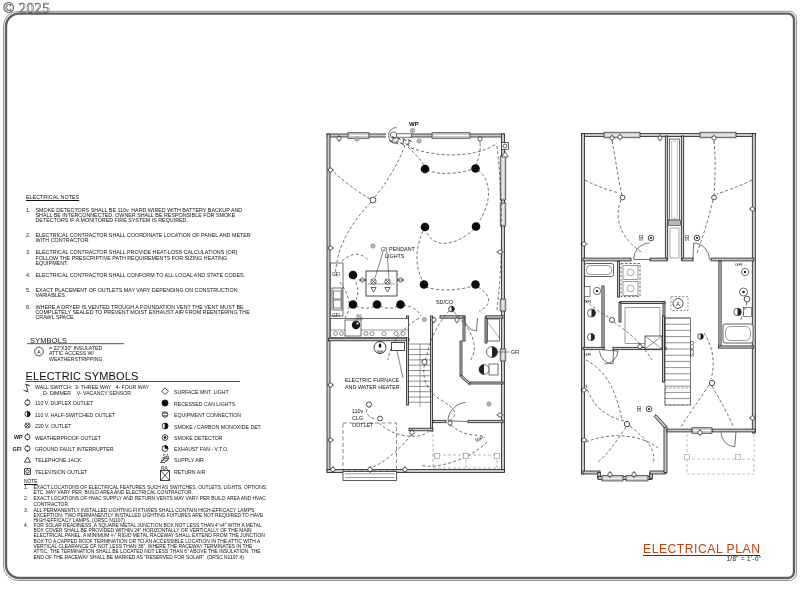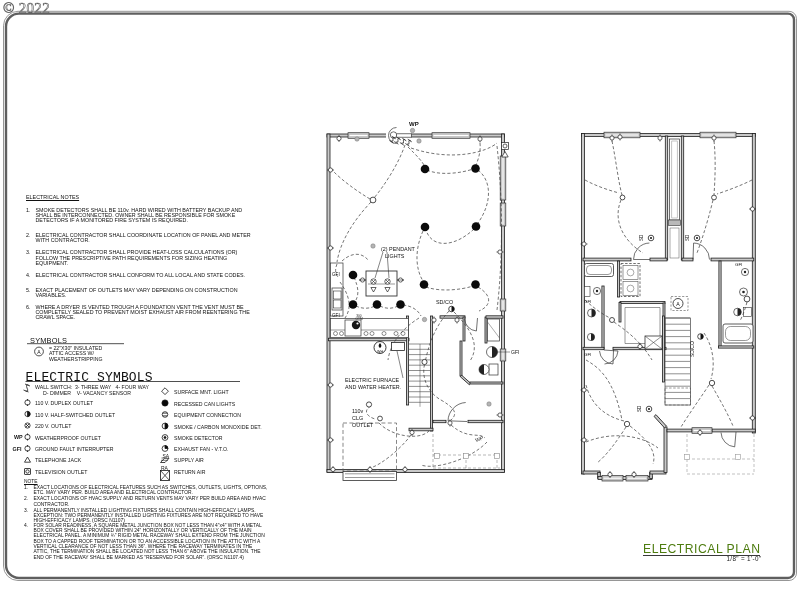--- a/index.html
+++ b/index.html
@@ -1,21 +1,21 @@
 <!DOCTYPE html>
 <html><head><meta charset="utf-8">
 <style>
 html,body{margin:0;padding:0;width:800px;height:600px;background:#fff;overflow:hidden}
 *{box-sizing:border-box}
 body{font-family:"Liberation Sans",sans-serif;color:#101010;position:relative}
 .abs{position:absolute}
 .lbl{font-size:5.2px;color:#151515;white-space:nowrap}
 </style></head>
 <body>
-<div class="abs" style="left:3px;top:0px;font-family:'Liberation Serif',serif;font-size:15px;color:#fff;-webkit-text-stroke:0.62px #636363;letter-spacing:0.3px;">© 2022</div>
+<div class="abs" style="left:3px;top:0px;font-family:'Liberation Serif',serif;font-size:15px;color:#fff;-webkit-text-stroke:0.62px #636363;letter-spacing:0.3px;">© 2025</div>
 <svg class="abs" style="left:0;top:0" width="800" height="600" viewBox="0 0 800 600">
 <path d="M18 11.3 H789 a7.5 7.5 0 0 1 7.5 7.5 V573 a7.5 7.5 0 0 1 -7.5 7.5 H18 a14.5 14.5 0 0 1 -14.5 -14.5 V25.8 A14.5 14.5 0 0 1 18 11.3 Z" fill="none" stroke="#8a8a8a" stroke-width="0.9"></path>
 <path d="M19 13.6 H788 a6 6 0 0 1 6 6 V572 a6 6 0 0 1 -6 6 H19 a13 13 0 0 1 -13 -13 V26.6 A13 13 0 0 1 19 13.6 Z" fill="none" stroke="#5f5f5f" stroke-width="2.4"></path>
 </svg>
 
 <div class="abs" style="left:26px;top:194px;font-size:5.4px;text-decoration:underline;white-space:nowrap;">ELECTRICAL NOTES</div>
 <div class="abs" style="left:26px;top:207.5px;font-size:5.35px;line-height:5.3px;white-space:nowrap;">1.</div>
 <div class="abs" style="left:35.5px;top:207.5px;font-size:5.35px;line-height:5.3px;white-space:nowrap;">SMOKE DETECTORS SHALL BE 110v. HARD WIRED WITH BATTERY BACKUP AND<br>SHALL BE INTERCONNECTED. OWNER SHALL BE RESPONSIBLE FOR SMOKE<br>DETECTORS IF A MONITORED FIRE SYSTEM IS REQUIRED.</div>
 <div class="abs" style="left:26px;top:233.0px;font-size:5.35px;line-height:5.3px;white-space:nowrap;">2.</div>
 <div class="abs" style="left:35.5px;top:233.0px;font-size:5.35px;line-height:5.3px;white-space:nowrap;">ELECTRICAL CONTRACTOR SHALL COORDINATE LOCATION OF PANEL AND METER<br>WITH CONTRACTOR.</div>
@@ -29,21 +29,21 @@
 <div class="abs" style="left:35.5px;top:304.5px;font-size:5.35px;line-height:5.3px;white-space:nowrap;">WHERE A DRYER IS VENTED TROUGH A FOUNDATION VENT THE VENT MUST BE<br>COMPLETELY SEALED TO PREVENT MOIST EXHAUST AIR FROM REENTERING THE<br>CRAWL SPACE.</div>
 
 <div class="abs" style="left:30px;top:336px;font-size:7.4px;letter-spacing:0.2px;">SYMBOLS</div>
 <svg class="abs" style="left:24px;top:338px" width="130" height="30" viewBox="0 0 130 30">
 <line x1="3" y1="5.7" x2="100" y2="5.7" stroke="#222" stroke-width="0.8"></line>
 <circle cx="15" cy="13.5" r="4.4" fill="none" stroke="#222" stroke-width="0.8"></circle>
 <text x="15" y="15.5" font-size="5" text-anchor="middle" fill="#111" font-family="Liberation Sans">A</text>
 </svg>
 <div class="abs lbl" style="left:49px;top:345.5px;line-height:5.8px;">= 22"X30" INSULATED<br>ATTIC ACCESS W/<br>WEATHERSTRIPPING</div>
 
-<div class="abs" style="left:25.5px;top:370.2px;font-size:13px;letter-spacing:0.15px;font-family:Liberation Mono, monospace;">ELECTRIC SYMBOLS</div>
+<div class="abs" style="left:25.5px;top:370.2px;font-size:11px;letter-spacing:0.15px;">ELECTRIC SYMBOLS</div>
 <svg class="abs" style="left:0;top:376px" width="300" height="10" viewBox="0 0 300 10">
 <line x1="25.5" y1="5.5" x2="240" y2="5.5" stroke="#222" stroke-width="0.8"></line>
 </svg>
 <div class="abs lbl" style="left:35px;top:383.5px;">WALL SWITCH:&nbsp; 3- THREE WAY&nbsp;&nbsp; 4- FOUR WAY</div>
 <div class="abs lbl" style="left:43px;top:389.5px;">D- DIMMER&nbsp;&nbsp;&nbsp; V- VACANCY SENSOR</div>
 <div class="abs lbl" style="left:35px;top:400px;">110 V. DUPLEX OUTLET</div>
 <div class="abs lbl" style="left:35px;top:411.5px;">110 V. HALF-SWITCHED OUTLET</div>
 <div class="abs lbl" style="left:35px;top:423px;">220 V. OUTLET</div>
 <div class="abs lbl" style="left:35px;top:434.5px;">WEATHERPROOF OUTLET</div>
 <div class="abs lbl" style="left:35px;top:445.5px;">GROUND FAULT INTERRUPTER</div>
@@ -107,21 +107,21 @@
 <div class="abs" style="left:24px;top:478.5px;font-size:4.9px;text-decoration:underline;white-space:nowrap;">NOTE</div>
 <div class="abs" style="left:24px;top:484.6px;font-size:4.9px;line-height:5.35px;white-space:nowrap;">1.</div>
 <div class="abs" style="left:33.5px;top:484.6px;font-size:4.9px;line-height:5.35px;white-space:nowrap;">EXACT LOCATIONS OF ELECTRICAL FEATURES SUCH AS SWITCHES, OUTLETS, LIGHTS, OPTIONS,<br>ETC. MAY VARY PER. BUILD AREA AND ELECTRICAL CONTRACTOR.</div>
 <div class="abs" style="left:24px;top:496.2px;font-size:4.9px;line-height:5.35px;white-space:nowrap;">2.</div>
 <div class="abs" style="left:33.5px;top:496.2px;font-size:4.9px;line-height:5.35px;white-space:nowrap;">EXACT LOCATIONS OF HVAC SUPPLY AND RETURN VENTS MAY VARY PER BUILD AREA AND HVAC<br>CONTRACTOR.</div>
 <div class="abs" style="left:24px;top:507.5px;font-size:4.9px;line-height:5.35px;white-space:nowrap;">3.</div>
 <div class="abs" style="left:33.5px;top:507.5px;font-size:4.9px;line-height:5.35px;white-space:nowrap;">ALL PERMANENTLY INSTALLED LIGHTING FIXTURES SHALL CONTAIN HIGH-EFFICACY LAMPS.<br>EXCEPTION: TWO PERMANENTLY INSTALLED LIGHTING FIXTURES ARE NOT REQUIRED TO HAVE<br>HIGH-EFFICACY LAMPS. (ORSC N1107)</div>
 <div class="abs" style="left:24px;top:522.7px;font-size:4.9px;line-height:5.35px;white-space:nowrap;">4.</div>
 <div class="abs" style="left:33.5px;top:522.7px;font-size:4.9px;line-height:5.35px;white-space:nowrap;">FOR SOLAR READINESS, A SQUARE METAL JUNCTION BOX NOT LESS THAN 4"x4" WITH A METAL<br>BOX COVER SHALL BE PROVIDED WITHIN 24" HORIZONTALLY OR VERTICALLY OF THE MAIN<br>ELECTRICAL PANEL. A MINIMUM ¾" RIGID METAL RACEWAY SHALL EXTEND FROM THE JUNCTION<br>BOX TO A CAPPED ROOF TERMINATION OR TO AN ACCESSIBLE LOCATION IN THE ATTIC WITH A<br>VERTICAL CLEARANCE OF NOT LESS THAN 36". WHERE THE RACEWAY TERMINATES IN THE<br>ATTIC, THE TERMINATION SHALL BE LOCATED NOT LESS THAN 6" ABOVE THE INSULATION. THE<br>END OF THE RACEWAY SHALL BE MARKED AS "RESERVED FOR SOLAR". (ORSC N1107.4)</div>
 
-<div class="abs" style="left:643px;top:541.8px;font-size:12.2px;letter-spacing:0.5px;white-space:nowrap;color:#4d7c0f">ELECTRICAL PLAN</div>
+<div class="abs" style="left:643px;top:541.8px;font-size:12.2px;letter-spacing:0.5px;white-space:nowrap;color:#c2410c">ELECTRICAL PLAN</div>
 <svg class="abs" style="left:640px;top:553px" width="125" height="6" viewBox="0 0 125 6">
     <line x1="3" y1="2.5" x2="120" y2="2.5" stroke="#222" stroke-width="0.9"></line>
   </svg>
 <div class="abs" style="left:726.5px;top:555px;font-size:6.3px;letter-spacing:0.35px;white-space:nowrap;color:#1b1b1b">1/8" = 1'-0"</div>
 
 <svg class="abs" style="left:0;top:0" width="800" height="600" viewBox="0 0 800 600" font-family="Liberation Sans">
 <g transform="translate(327.0,135.5) rotate(0.00)">
       <rect x="0" y="-1.5" width="177.50" height="3.0" fill="#c9c9c9" stroke="#1d1d1d" stroke-width="0.8"></rect>
     </g>
 <g transform="translate(328.5,134) rotate(90.00)">

